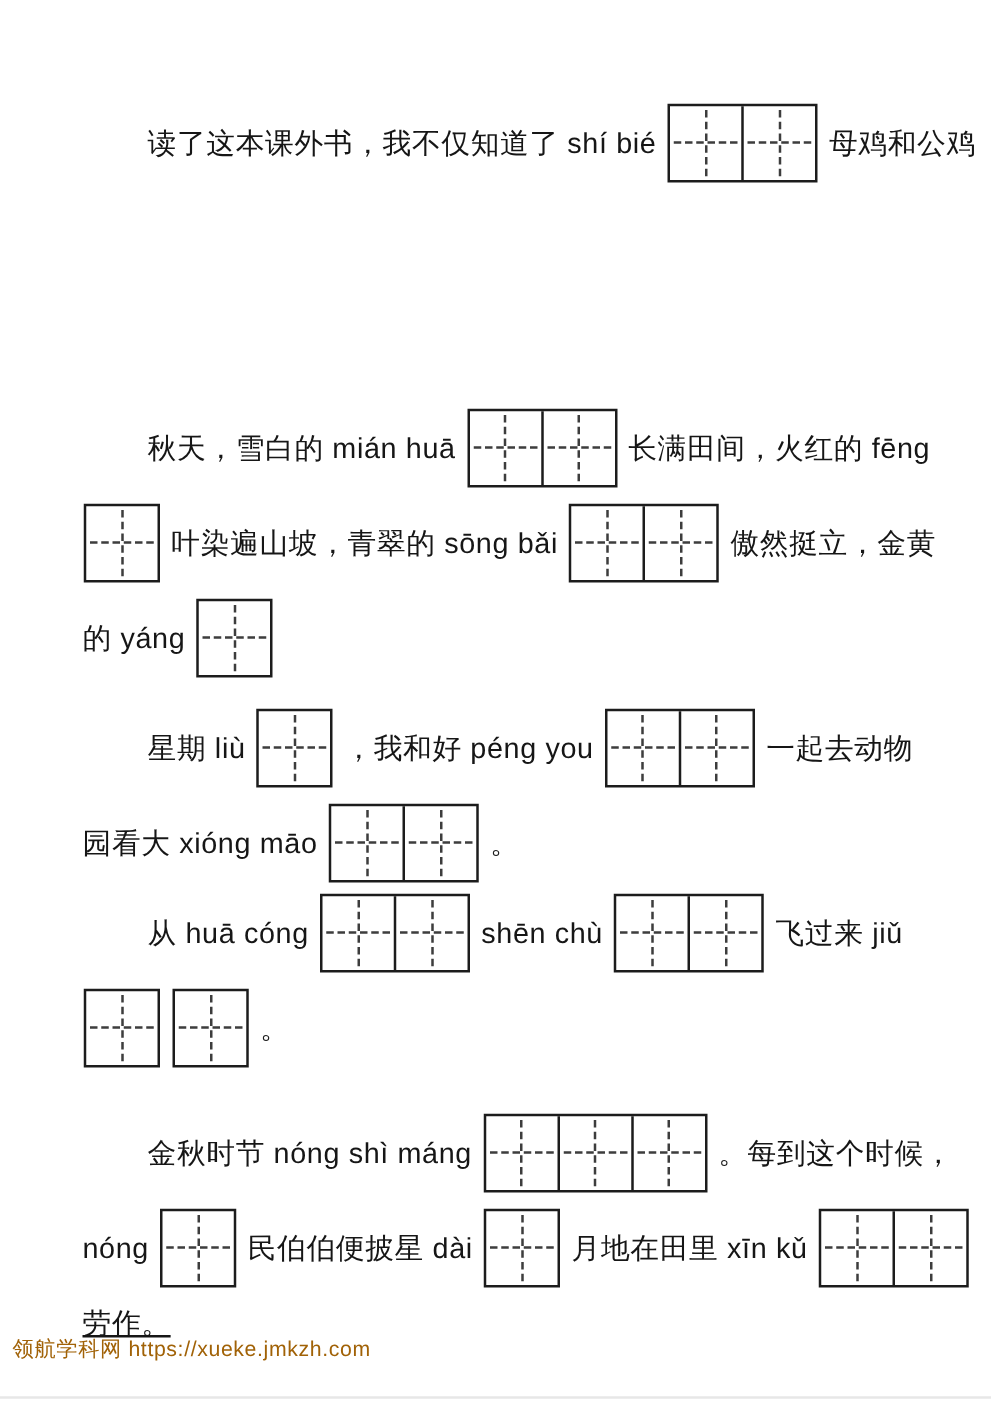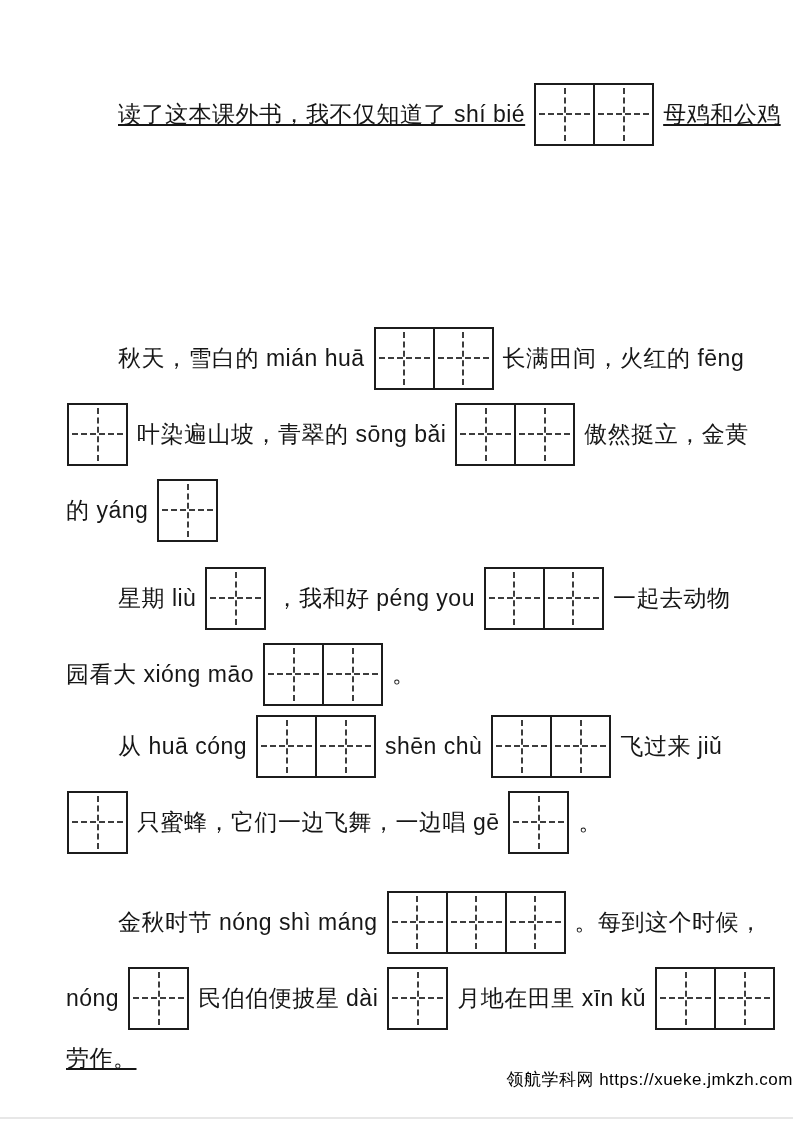--- a/index.html
+++ b/index.html
@@ -6,21 +6,21 @@
   .page{
     position:relative;
     width:793px;height:1122px;
     background:#ffffff;
     overflow:hidden;
     font-family:"Liberation Sans","DejaVu Sans",sans-serif;
     color:#161616;
   }
   #worksheet{position:absolute;inset:0;}
   .para{position:absolute;left:62px;right:56px;}
-  .para:nth-child(1){top:76px;text-decoration:underline;}
+  .para:nth-child(1){top:76px;}
   .para:nth-child(2){top:320px;}
   .para:nth-child(3){top:560px;}
   .para:nth-child(4){top:708px;}
   .para:nth-child(5){top:884px;}
   .para:nth-child(5) .line:nth-child(3){height:44px;text-decoration:underline;}
   .line{
     display:flex;
     align-items:center;
     height:76px;
     white-space:nowrap;
@@ -54,25 +54,25 @@
   }
   .cell::after{
     content:"";
     position:absolute;
     top:50%;left:3px;right:3px;
     margin-top:-1px;
     border-top:2px dashed #3d3d3d;
   }
   .footer{
     position:absolute;
-    left:0;right:0;top:1068px;
-    text-align:right;
+    left:10px;right:0;top:1068px;
+    text-align:left;
     font-size:17px;
     letter-spacing:0.5px;
-    color:#000000;
+    color:#a16207;
   }
   .bottom-line{
     position:absolute;
     left:0;right:0;bottom:3px;
     height:2px;
     background:#e7e7e7;
   }
 </style>
 </head>
 <body>
@@ -149,21 +149,20 @@
           <div class="grid">
             <div class="cell"></div>
             <div class="cell"></div>
           </div>
           <span class="seg-text">飞过来 jiǔ</span>
         </div>
         <div class="line">
           <div class="grid">
             <div class="cell"></div>
           </div>
-          <span class="seg-text">只蜜蜂，它们一边飞舞，一边唱 gē</span>
           <div class="grid">
             <div class="cell"></div>
           </div>
           <span class="seg-text">。</span>
         </div>
       </div>
       <div class="para">
         <div class="line indent">
           <span class="seg-text">金秋时节 nóng shì máng</span>
           <div class="grid">

